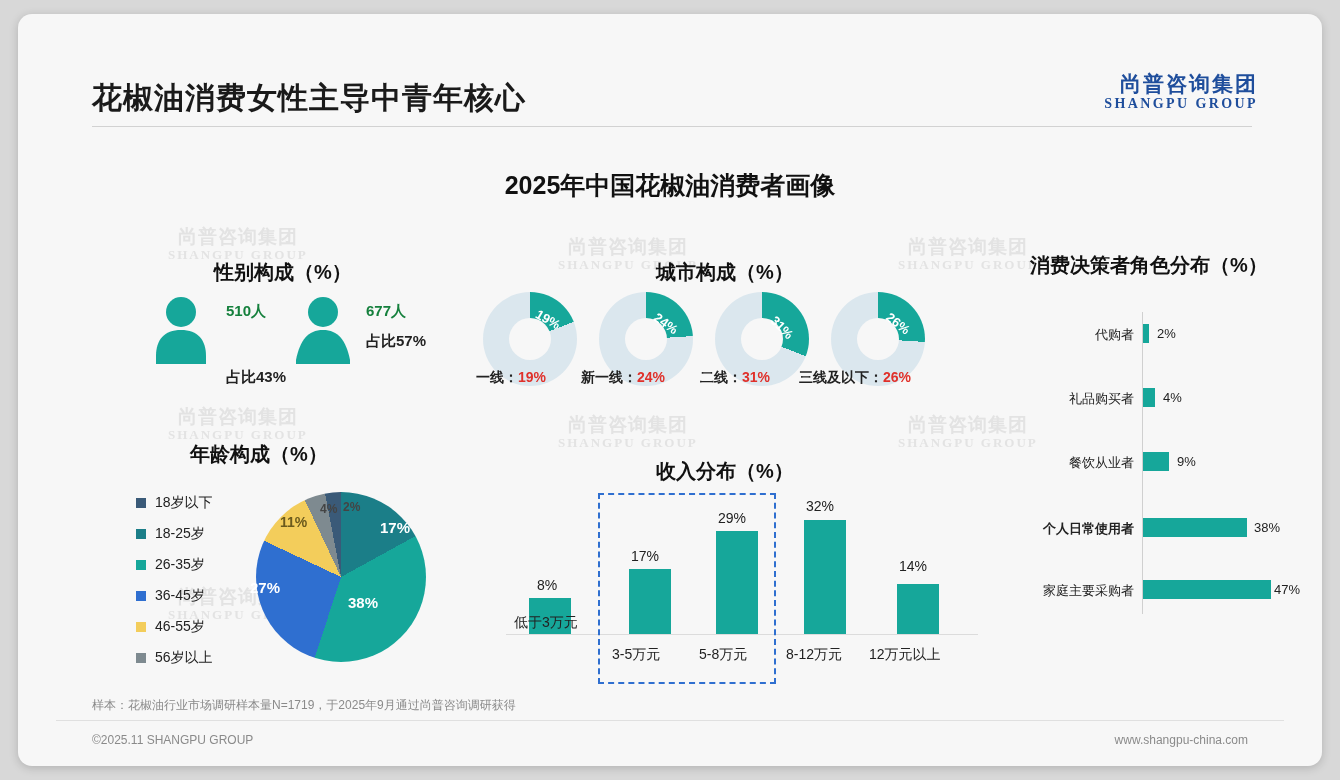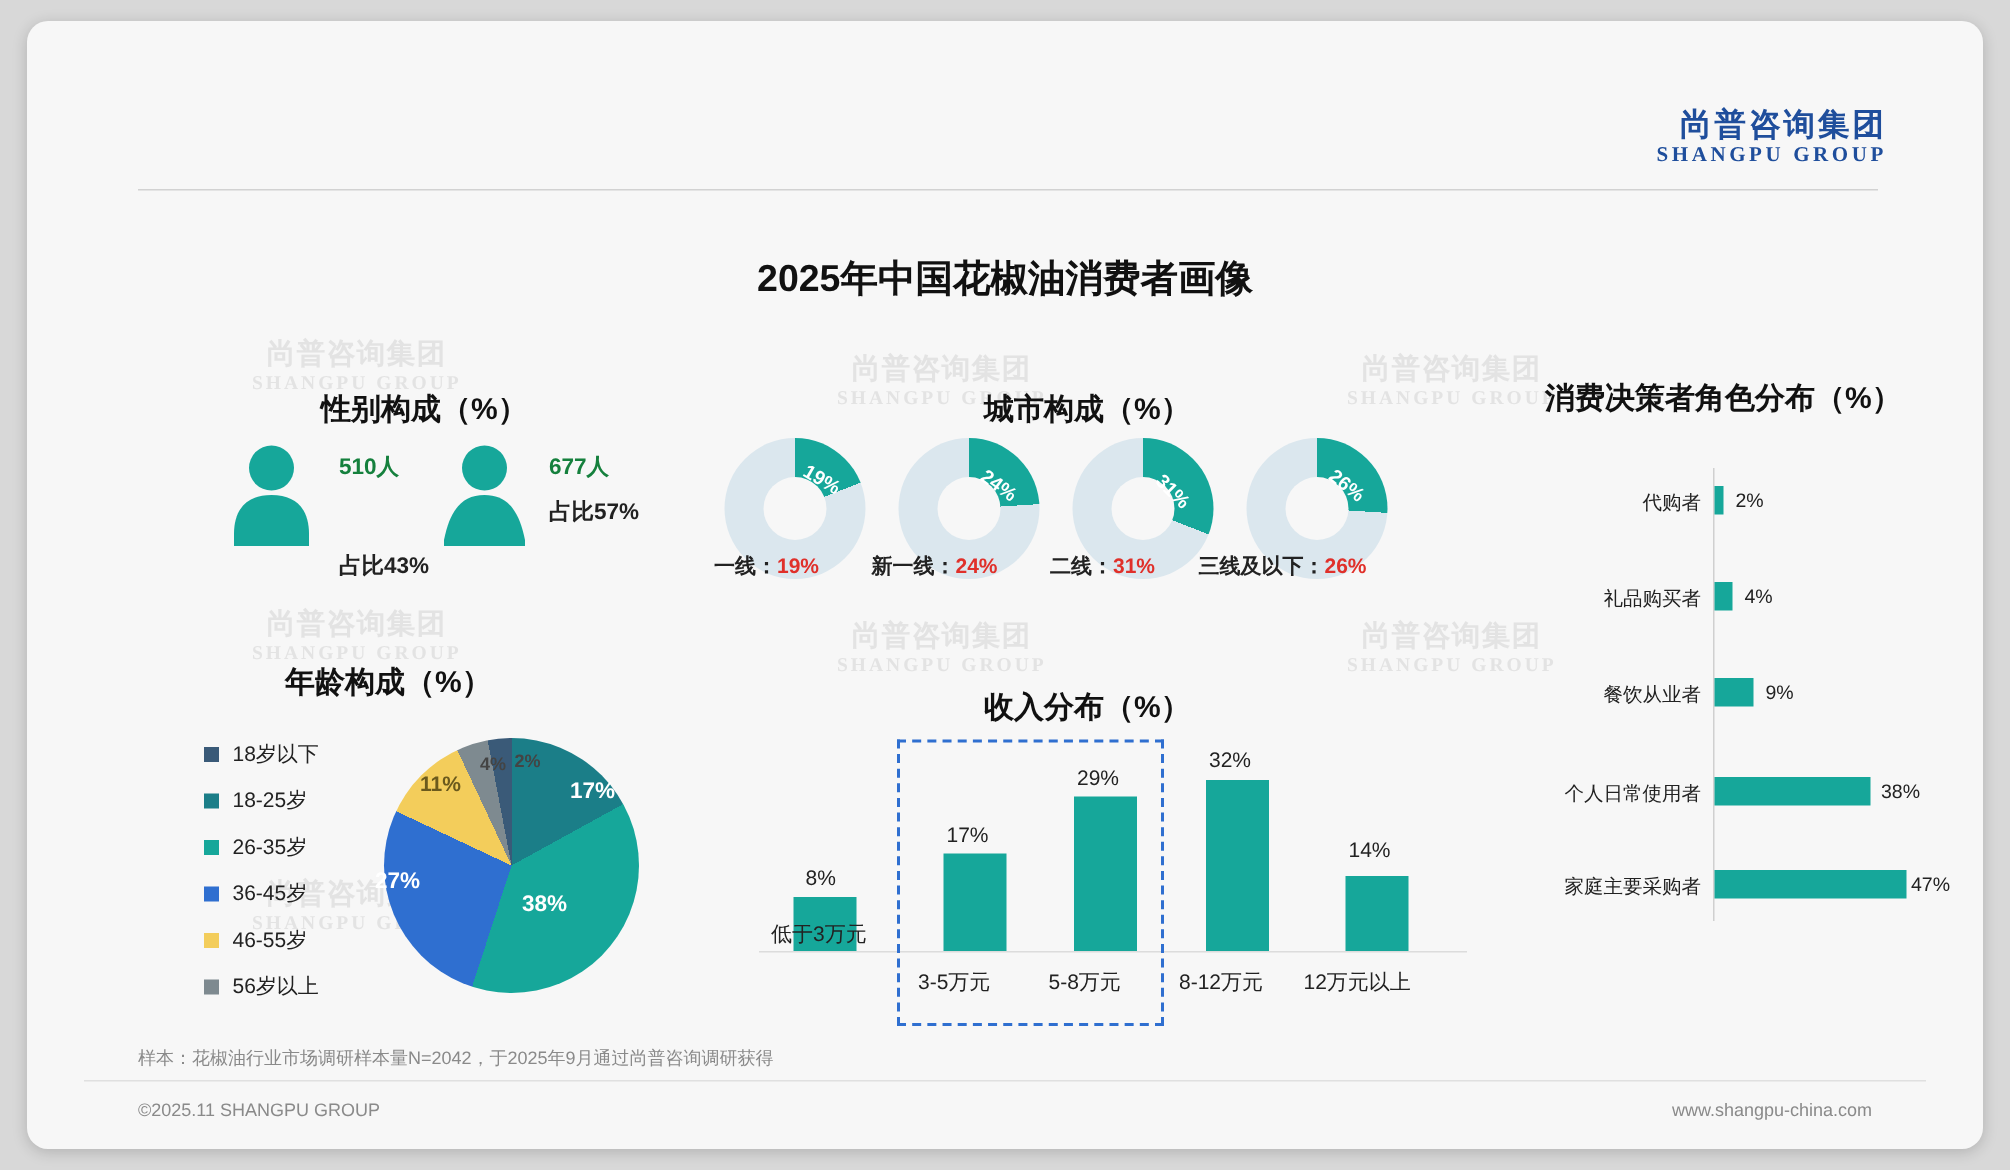--- a/index.html
+++ b/index.html
@@ -88,20 +88,21 @@
     <div class="b">SHANGPU GROUP</div>
   </div>
   <div class="wm" style="left:150px;top:572px;">
     <div class="a">尚普咨询集团</div>
     <div class="b">SHANGPU GROUP</div>
   </div>
 
   <div class="content">
 
     <div class="header">
+      <div class="title">花椒油消费女性主导中青年核心</div>
       <div class="logo">
         <div class="l1">尚普咨询集团</div>
         <div class="l2">SHANGPU GROUP</div>
       </div>
       <div class="hrule"></div>
     </div>
 
     <div class="mtitle">2025年中国花椒油消费者画像</div>
 
     <div class="sec-h" style="left:196px;top:245px;">性别构成（%）</div>
@@ -162,21 +163,21 @@
     <div class="r-val" style="left:1139px;top:312px;">2%</div>
 
     <div class="r-lab" style="left:974px;top:376px;width:142px;">礼品购买者</div>
     <div class="r-bar" style="left:1125px;top:374px;width:12px;"></div>
     <div class="r-val" style="left:1145px;top:376px;">4%</div>
 
     <div class="r-lab" style="left:974px;top:440px;width:142px;">餐饮从业者</div>
     <div class="r-bar" style="left:1125px;top:438px;width:26px;"></div>
     <div class="r-val" style="left:1159px;top:440px;">9%</div>
 
-    <div class="r-lab" style="left:954px;top:506px;width:162px;">个人日常使用者</div>
+    <div class="r-lab" style="left:954px;top:506px;width:162px;font-weight:bold;">个人日常使用者</div>
     <div class="r-bar" style="left:1125px;top:504px;width:104px;"></div>
     <div class="r-val" style="left:1236px;top:506px;">38%</div>
 
     <div class="r-lab" style="left:954px;top:568px;width:162px;">家庭主要采购者</div>
     <div class="r-bar" style="left:1125px;top:566px;width:128px;"></div>
     <div class="r-val" style="left:1256px;top:568px;">47%</div>
 
     <div class="sec-h" style="left:172px;top:427px;">年龄构成（%）</div>
 
     <div class="legend" style="left:118px;top:480px;">
@@ -232,19 +233,19 @@
     <div class="bar-cat" style="left:681px;top:632px;">5-8万元</div>
 
     <div class="bar" style="left:786px;top:506px;height:114px;"></div>
     <div class="bar-val" style="left:788px;top:484px;">32%</div>
     <div class="bar-cat" style="left:768px;top:632px;">8-12万元</div>
 
     <div class="bar" style="left:879px;top:570px;height:50px;"></div>
     <div class="bar-val" style="left:881px;top:544px;">14%</div>
     <div class="bar-cat" style="left:851px;top:632px;">12万元以上</div>
 
-    <div class="note">样本：花椒油行业市场调研样本量N=2042，于2025年9月通过尚普咨询调研获得</div>
+    <div class="note">样本：花椒油行业市场调研样本量N=1719，于2025年9月通过尚普咨询调研获得</div>
     <div class="fline"></div>
     <div class="fl">©2025.11 SHANGPU GROUP</div>
     <div class="fr">www.shangpu-china.com</div>
 
   </div>
 </div>
 
 </body></html>

